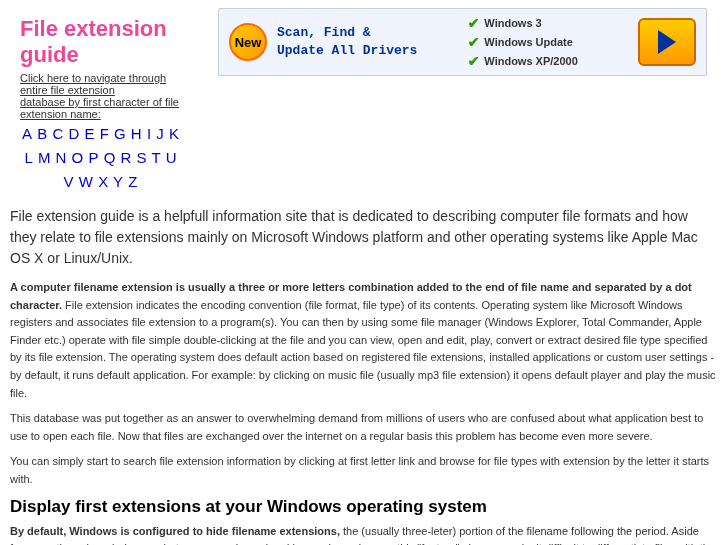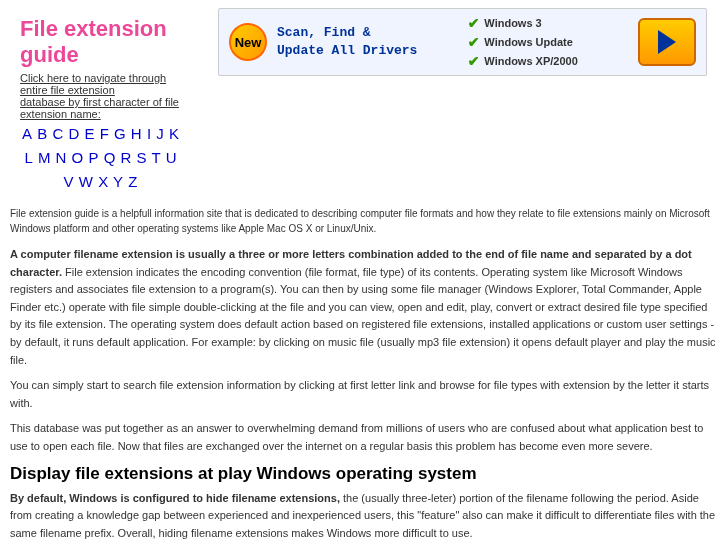--- a/index.html
+++ b/index.html
@@ -114,21 +114,21 @@
       height: 0;
       border-top: 12px solid transparent;
       border-bottom: 12px solid transparent;
       border-left: 18px solid #003399;
     }
 
     #main-content {
       padding: 0 10px 10px 10px;
     }
     #intro-text {
-      font-size: 10px;
+      font-size: 14px;
       color: #333;
       margin-bottom: 10px;
       line-height: 1.5;
     }
     h2 {
       font-size: 17px;
       font-weight: bold;
       color: #000;
       margin-bottom: 6px;
       margin-top: 4px;
@@ -230,23 +230,23 @@
     </div>
   </div>
 
   <div id="main-content">
     <p id="intro-text" class="section-text">File extension guide is a helpfull information site that is dedicated to describing computer file formats and how they relate to file extensions mainly on Microsoft Windows platform and other operating systems like Apple Mac OS X or Linux/Unix.</p>
 
 
     <p class="section-text">
       <strong>A computer filename extension is usually a three or more letters combination added to the end of file name and separated by a dot character.</strong> File extension indicates the encoding convention (file format, file type) of its contents. Operating system like Microsoft Windows registers and associates file extension to a program(s). You can then by using some file manager (Windows Explorer, Total Commander, Apple Finder etc.) operate with file simple double-clicking at the file and you can view, open and edit, play, convert or extract desired file type specified by its file extension. The operating system does default action based on registered file extensions, installed applications or custom user settings - by default, it runs default application. For example: by clicking on music file (usually mp3 file extension) it opens default player and play the music file.
     </p>
+    <p class="section-text">This database was put together as an answer to overwhelming demand from millions of users who are confused about what application best to use to open each file. Now that files are exchanged over the internet on a regular basis this problem has become even more severe.</p>
     <p class="section-text">You can simply start to search file extension information by clicking at first letter link and browse for file types with extension by the letter it starts with.</p>
-    <p class="section-text">This database was put together as an answer to overwhelming demand from millions of users who are confused about what application best to use to open each file. Now that files are exchanged over the internet on a regular basis this problem has become even more severe.</p>
-
-    <h2>Display file extensions at play Windows operating system</h2>
+
+    <h2>Display first extensions at your Windows operating system</h2>
 
     <p class="section-text">
       <strong>By default, Windows is configured to hide filename extensions,</strong> the (usually three-leter) portion of the filename following the period. Aside from creating a knowledge gap between experienced and inexperienced users, this "feature" also can make it difficult to differentiate files with the same filename prefix. Overall, hiding filename extensions makes Windows more difficult to use.
     </p>
 
   </div>
 </div>
 
 </body></html>

